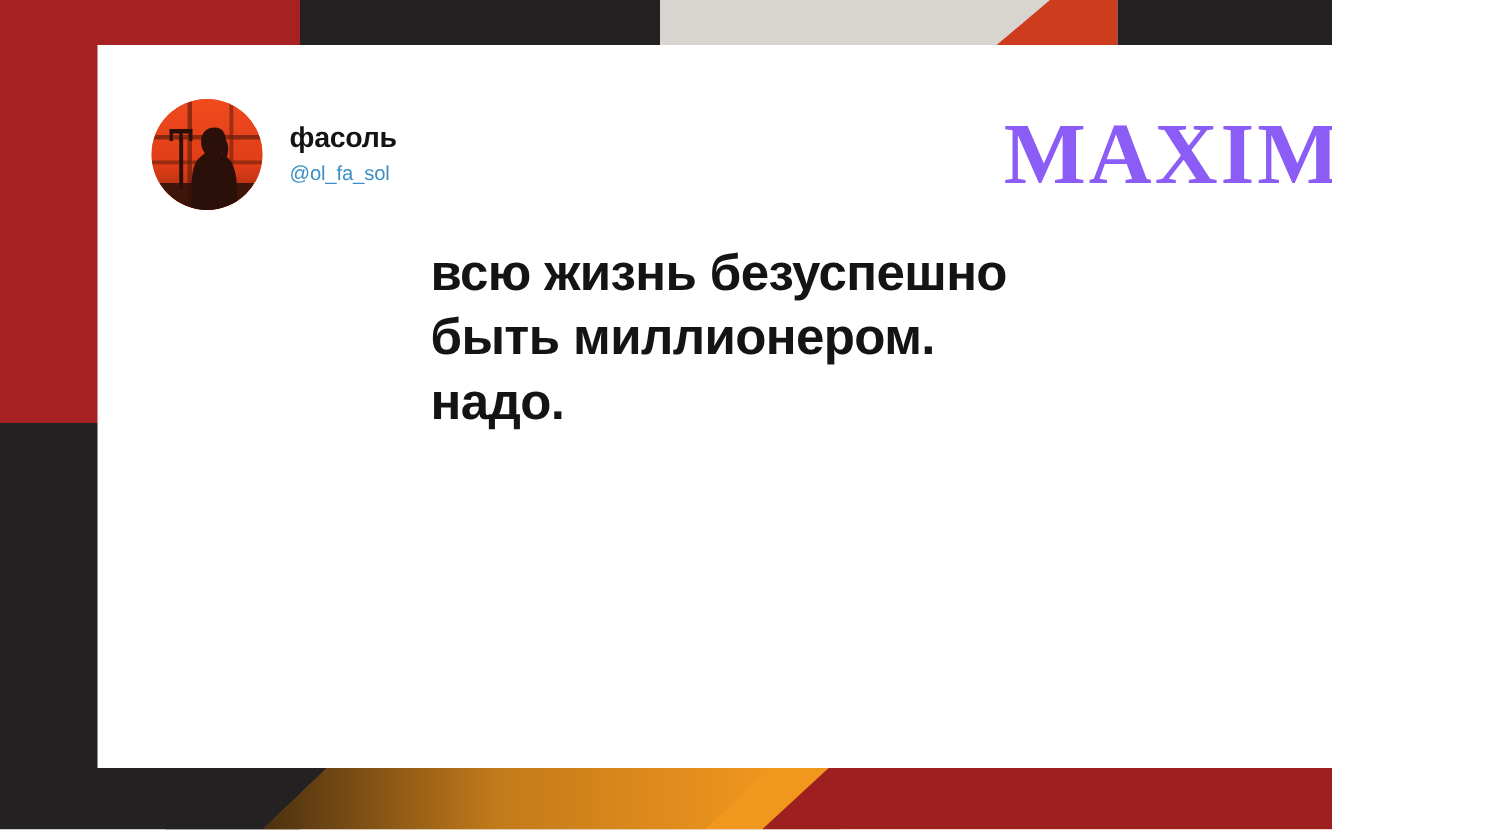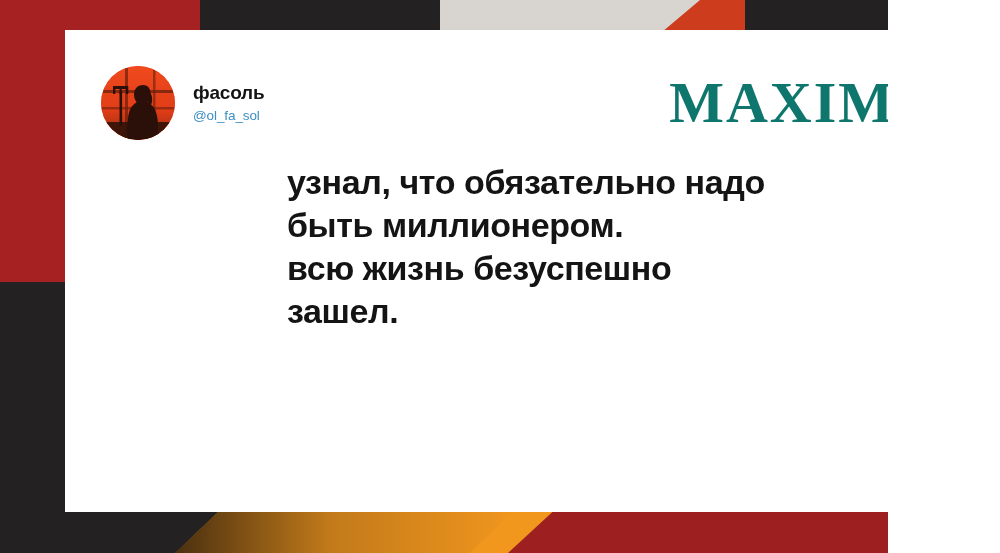--- a/index.html
+++ b/index.html
@@ -76,21 +76,21 @@
   }
 
   
   .brand {
     position: absolute;
     right: 40px;
     top: 44px;
     font-family: "Liberation Serif", serif;
     font-size: 58px;
     font-weight: bold;
-    color: #0f766e;
+    color: #8b5cf6;
     letter-spacing: 2px;
     line-height: 1;
     white-space: nowrap;
   }
 
   
   .quote {
     position: absolute;
     left: 222px;
     top: 131px;
@@ -196,20 +196,19 @@
 
       <div class="author-meta">
         <div class="author-name">фасоль</div>
         <div class="author-handle">@ol_fa_sol</div>
       </div>
     </div>
 
     <div class="brand">MAXIM</div>
 
     <div class="quote">
-      <div class="quote-line">узнал, что обязательно надо</div>
+      <div class="quote-line">всю жизнь безуспешно</div>
       <div class="quote-line">быть миллионером.</div>
-      <div class="quote-line">всю жизнь безуспешно</div>
-      <div class="quote-line">зашел.</div>
+      <div class="quote-line">надо.</div>
     </div>
 
   </div>
 </div>
 
 </body></html>

